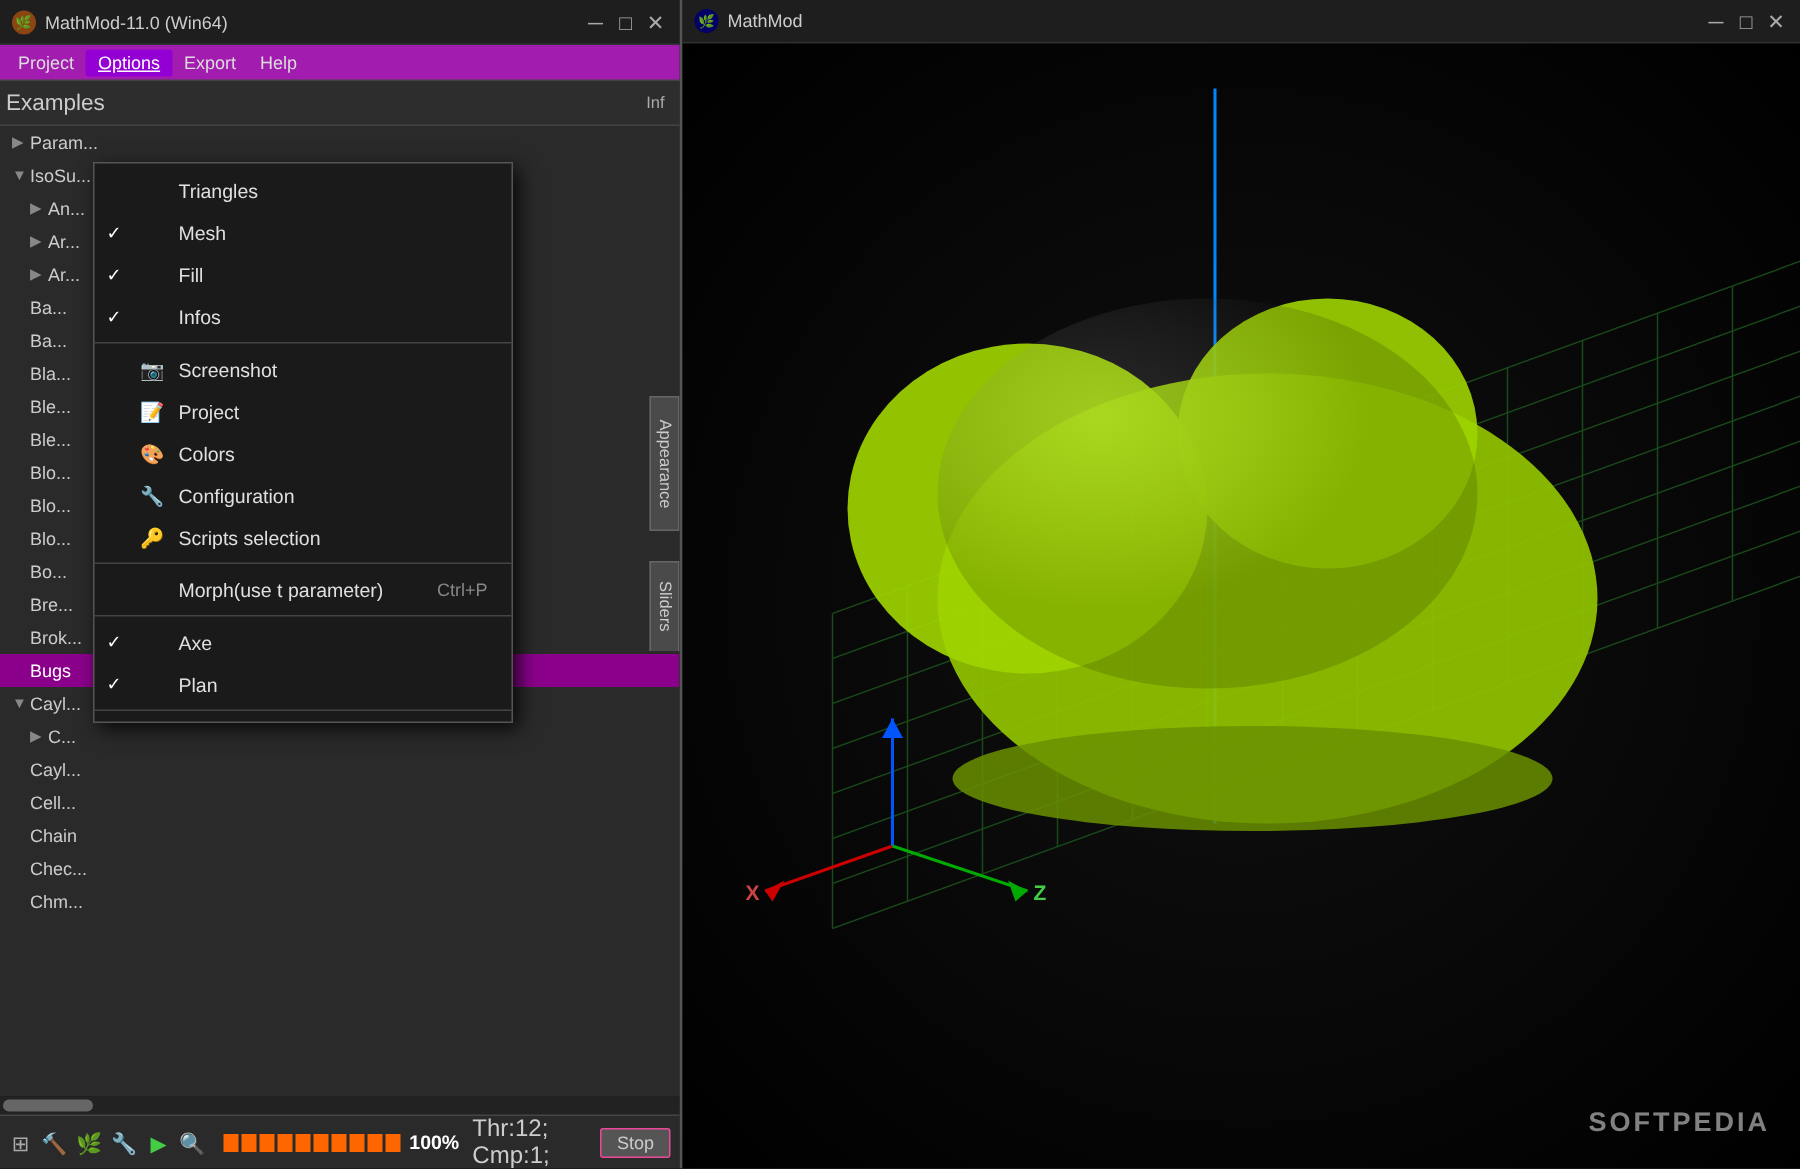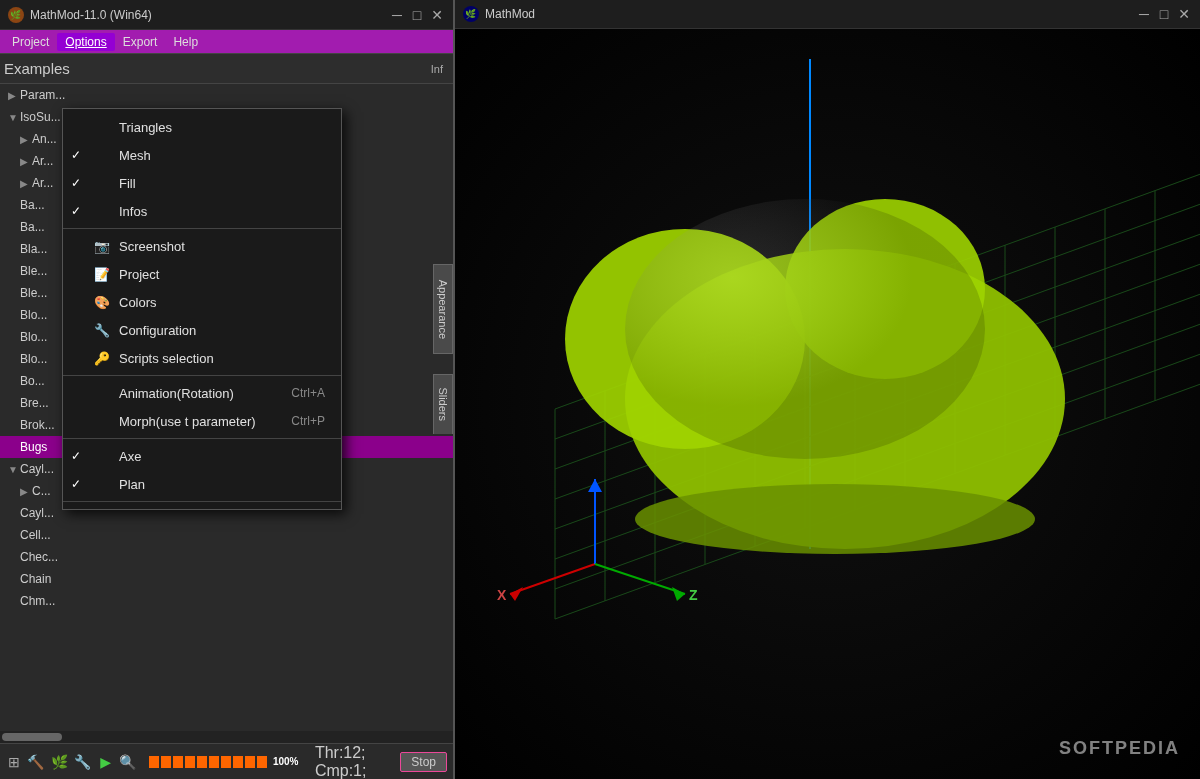--- a/index.html
+++ b/index.html
@@ -53,21 +53,21 @@
     .viewport { width: 100%; height: 100%; position: relative; background: radial-gradient(ellipse at center, #111 0%, #000 100%); }
 
     
     .watermark { position: absolute; bottom: 20px; right: 20px; color: rgba(255,255,255,0.5); font-size: 18px; font-weight: bold; letter-spacing: 2px; }
     .side-tab { writing-mode: vertical-rl; transform: rotate(180deg); background: #3a3a3a; color: #ccc; padding: 8px 4px; font-size: 11px; cursor: pointer; border: 1px solid #555; width: 20px; }
 
     
     .bottom-bar { height: 36px; background: #2a2a2a; border-top: 1px solid #444; display: flex; align-items: center; padding: 0 6px; gap: 6px; color: #ccc; font-size: 12px; }
     .progress-bar { display: flex; gap: 2px; }
     .progress-seg { width: 10px; height: 12px; background: #ff6600; }
-    .pct-label { color: #fff; font-weight: bold; font-size: 10px; min-width: 36px; }
+    .pct-label { color: #fff; font-weight: bold; font-size: 13px; min-width: 36px; }
     .status-text { color: #ccc; font-size: 16px; }
     .stop-btn { margin-left: 4px; padding: 2px 10px; background: #555; color: #ccc; border: 1px solid #ec4899; cursor: pointer; font-size: 12px; border-radius: 2px; }
 
     
     .tree-scrollbar-h { height: 12px; background: #222; display: flex; align-items: center; padding: 0 2px; }
     .tree-scroll-thumb { width: 60px; height: 8px; background: #666; border-radius: 4px; }
 
     
     .windows-container { display: flex; flex: 1; overflow: hidden; }
     .window1 { width: 455px; display: flex; flex-direction: column; border-right: 2px solid #555; }
@@ -195,25 +195,25 @@
         <div class="tree-item">
             <span class="indent"></span>
             <span>Cayl...</span>
           </div>
         <div class="tree-item">
             <span class="indent"></span>
             <span>Cell...</span>
           </div>
         <div class="tree-item">
             <span class="indent"></span>
+            <span>Chain</span>
+          </div>
+        <div class="tree-item">
+            <span class="indent"></span>
             <span>Chec...</span>
-          </div>
-        <div class="tree-item">
-            <span class="indent"></span>
-            <span>Chain</span>
           </div>
         <div class="tree-item">
             <span class="indent"></span>
             <span>Chm...</span>
           </div>
       </div>
 
       <div style="position:absolute; right:0; top:180px; display:flex; flex-direction:column; z-index:50;">
         <div class="side-tab" style="height:90px; display:flex; align-items:center; justify-content:center; background:#4a4a4a; border:1px solid #666; color:#ccc; font-size:11px; width:20px; cursor:pointer;">
           <span style="writing-mode:vertical-rl; transform:rotate(180deg);">Appearance</span>
@@ -292,28 +292,20 @@
 
         <div class="dd-item">
           <div class="dd-left">
             <span class="dd-check"></span>
             <span class="dd-icon">🔑</span>
             <span>Scripts selection</span>
           </div>
         </div>
         <hr class="dd-separator">
 
-        <div class="dd-item">
-          <div class="dd-left">
-            <span class="dd-check"></span>
-            <span class="dd-icon"></span>
-            <span>Animation(Rotation)</span>
-          </div>
-          <span class="dd-shortcut">Ctrl+A</span>
-        </div>
 
         <div class="dd-item">
           <div class="dd-left">
             <span class="dd-check"></span>
             <span class="dd-icon"></span>
             <span>Morph(use t parameter)</span>
           </div>
           <span class="dd-shortcut">Ctrl+P</span>
         </div>
         <hr class="dd-separator">

